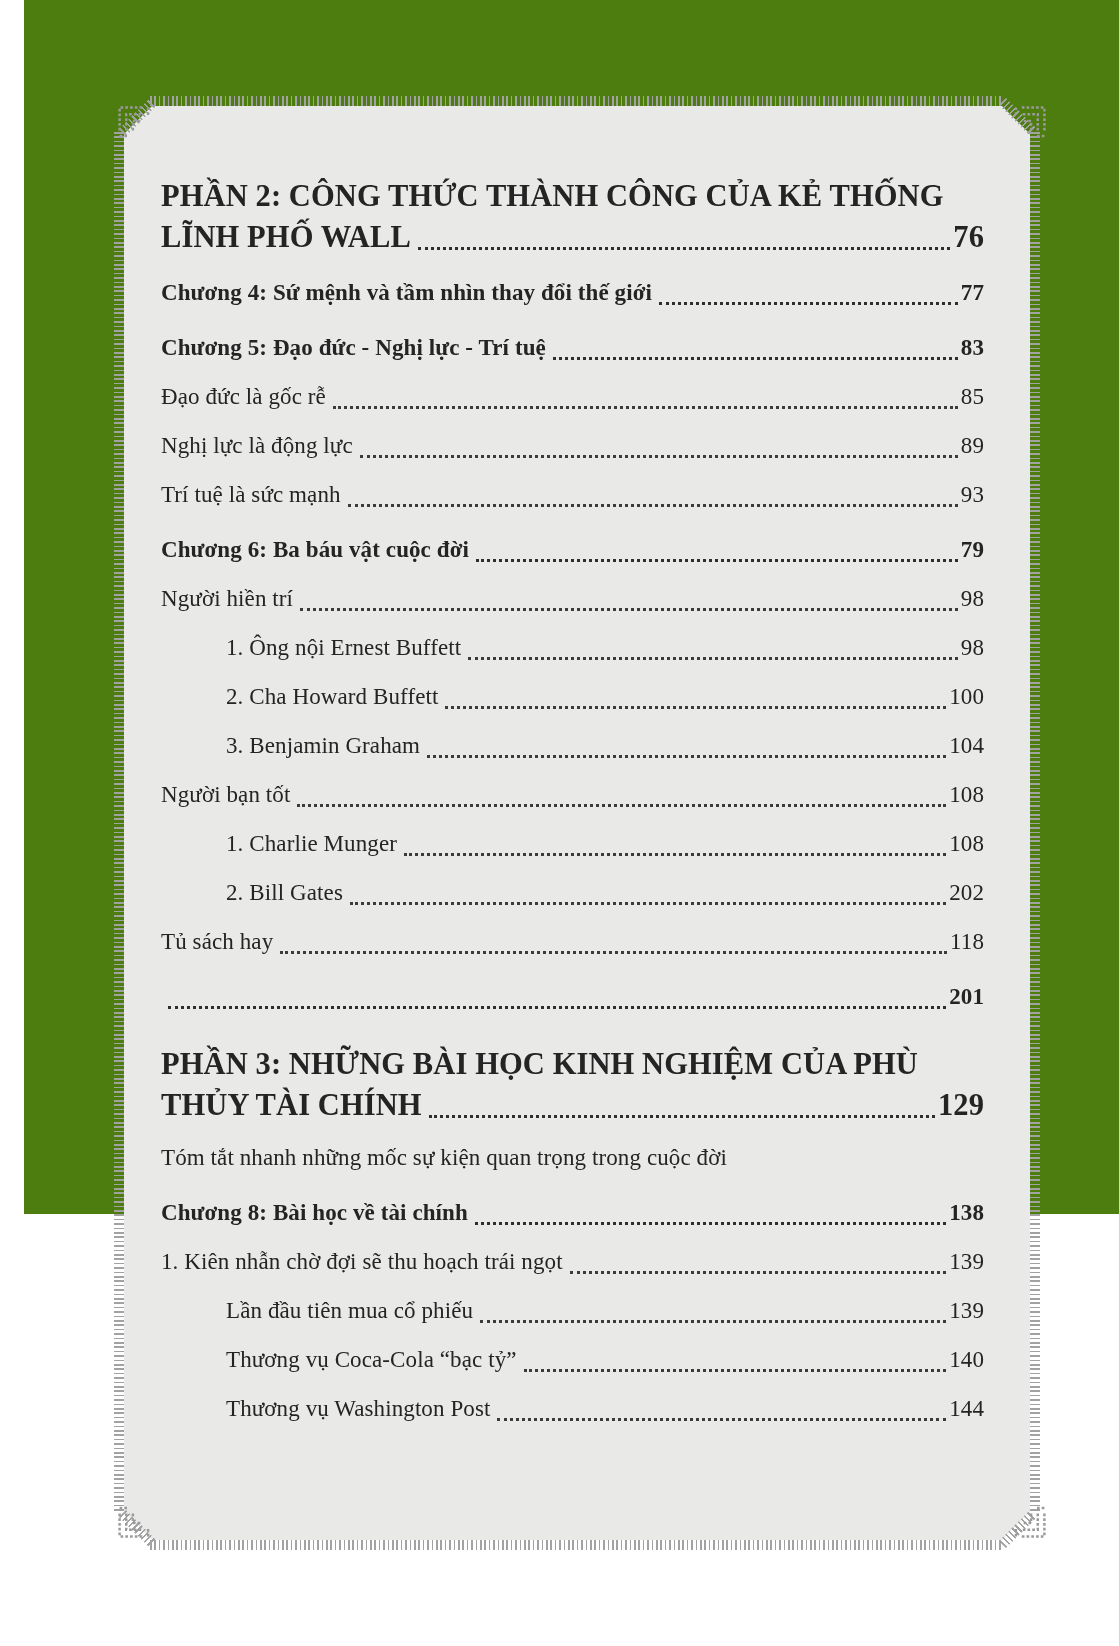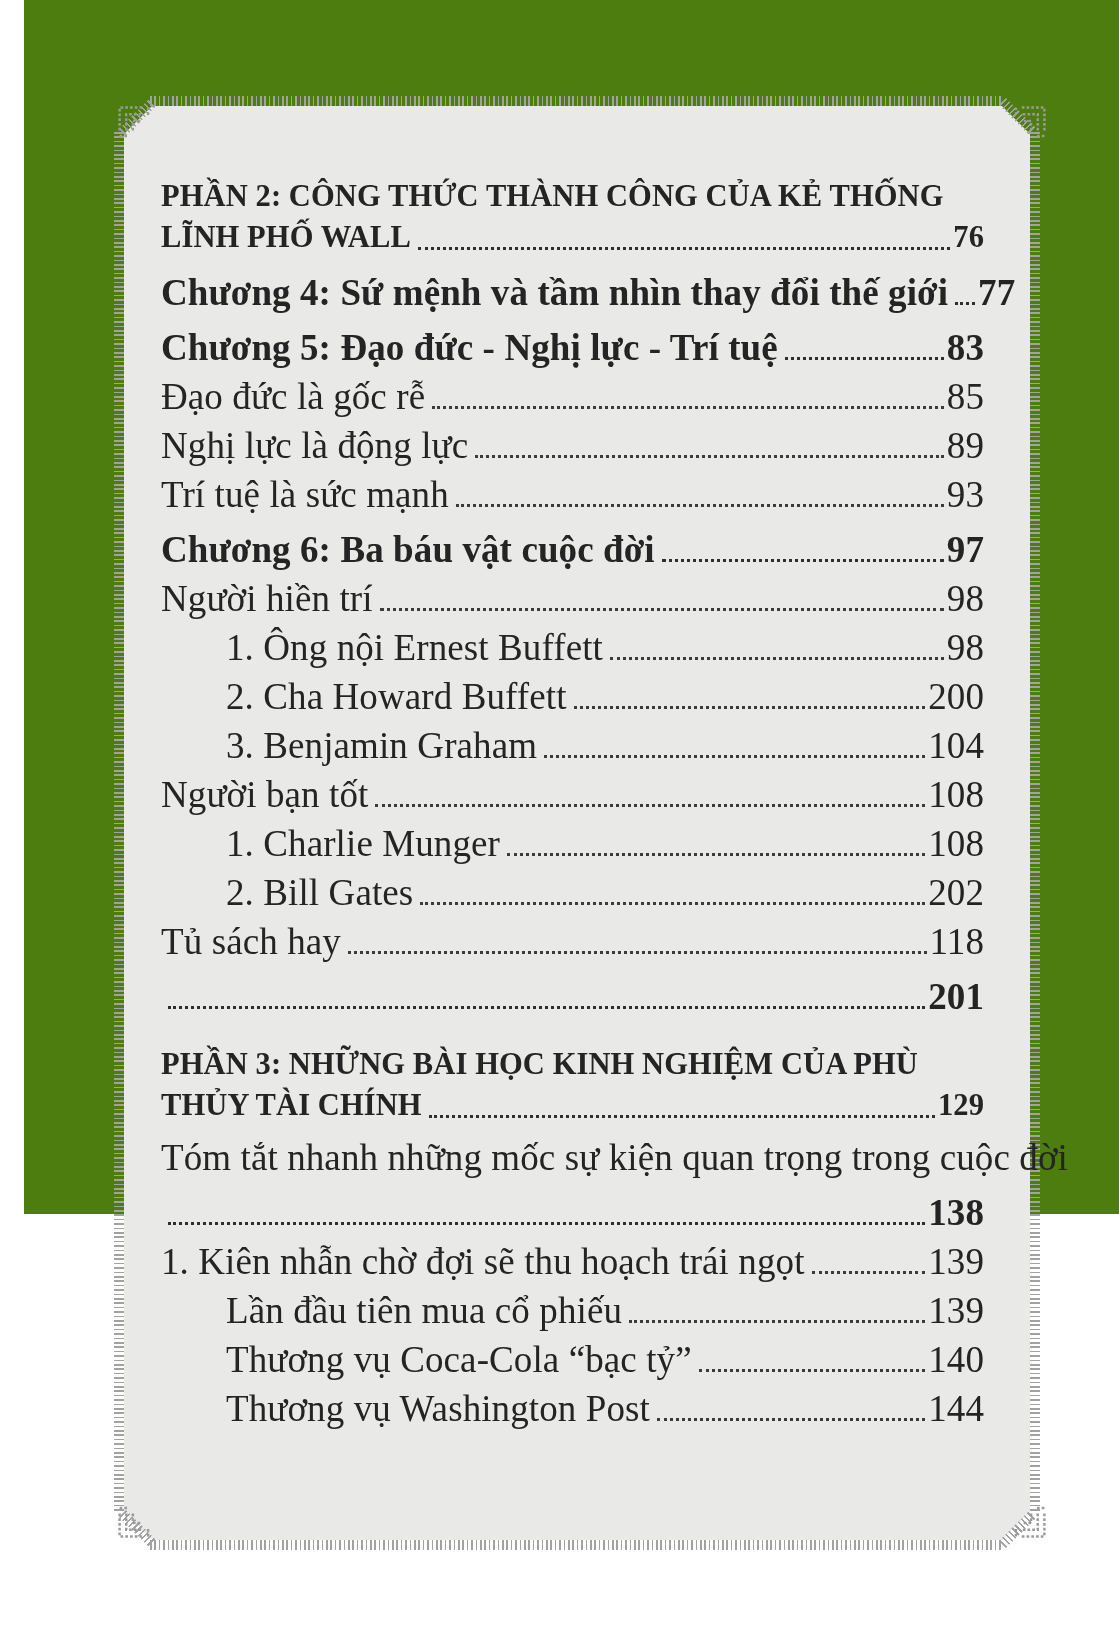--- a/index.html
+++ b/index.html
@@ -64,21 +64,21 @@
   
   #toc-list {
     position: absolute;
     left: 137px;
     top: 176px;
     width: 823px;
     color: #242424;
   }
   .entry { margin-bottom: 9px; }
   .l1, .l2 {
-    font-size: 37px;
+    font-size: 23px;
     line-height: 40px;
     letter-spacing: 0.1px;
     white-space: nowrap;
   }
   .l2 { display: flex; align-items: flex-end; }
   .l2 .t { flex: 0 0 auto; }
   .leader {
     flex: 1 1 auto;
     min-width: 20px;
     border-bottom: 3.4px dotted #3b3b3b;
@@ -167,42 +167,42 @@
         <div class="l2">
           <span class="t">Trí tuệ là sức mạnh</span>
           <span class="leader"></span>
           <span class="pg">93</span>
         </div>
       </div>
       <div class="entry style-chapter">
         <div class="l2">
           <span class="t">Chương 6: Ba báu vật cuộc đời </span>
           <span class="leader"></span>
-          <span class="pg">97</span>
+          <span class="pg">79</span>
         </div>
       </div>
       <div class="entry style-plain">
         <div class="l2">
           <span class="t">Người hiền trí </span>
           <span class="leader"></span>
           <span class="pg">98</span>
         </div>
       </div>
       <div class="entry style-sub">
         <div class="l2">
           <span class="t">1. Ông nội Ernest Buffett</span>
           <span class="leader"></span>
           <span class="pg">98</span>
         </div>
       </div>
       <div class="entry style-sub">
         <div class="l2">
           <span class="t">2. Cha Howard Buffett </span>
           <span class="leader"></span>
-          <span class="pg">200</span>
+          <span class="pg">100</span>
         </div>
       </div>
       <div class="entry style-sub">
         <div class="l2">
           <span class="t">3. Benjamin Graham  </span>
           <span class="leader"></span>
           <span class="pg">104</span>
         </div>
       </div>
       <div class="entry style-plain">
@@ -245,20 +245,21 @@
           <span class="t">THỦY TÀI CHÍNH</span>
           <span class="leader"></span>
           <span class="pg">129</span>
         </div>
       </div>
       <div class="entry style-plain">
         <div class="l1">Tóm tắt nhanh những mốc sự kiện quan trọng trong cuộc đời</div>
       </div>
       <div class="entry style-chapter">
         <div class="l2">
+          <span class="t">Chương 8: Bài học về tài chính</span>
           <span class="leader"></span>
           <span class="pg">138</span>
         </div>
       </div>
       <div class="entry style-plain">
         <div class="l2">
           <span class="t">1. Kiên nhẫn chờ đợi sẽ thu hoạch trái ngọt </span>
           <span class="leader"></span>
           <span class="pg">139</span>
         </div>

